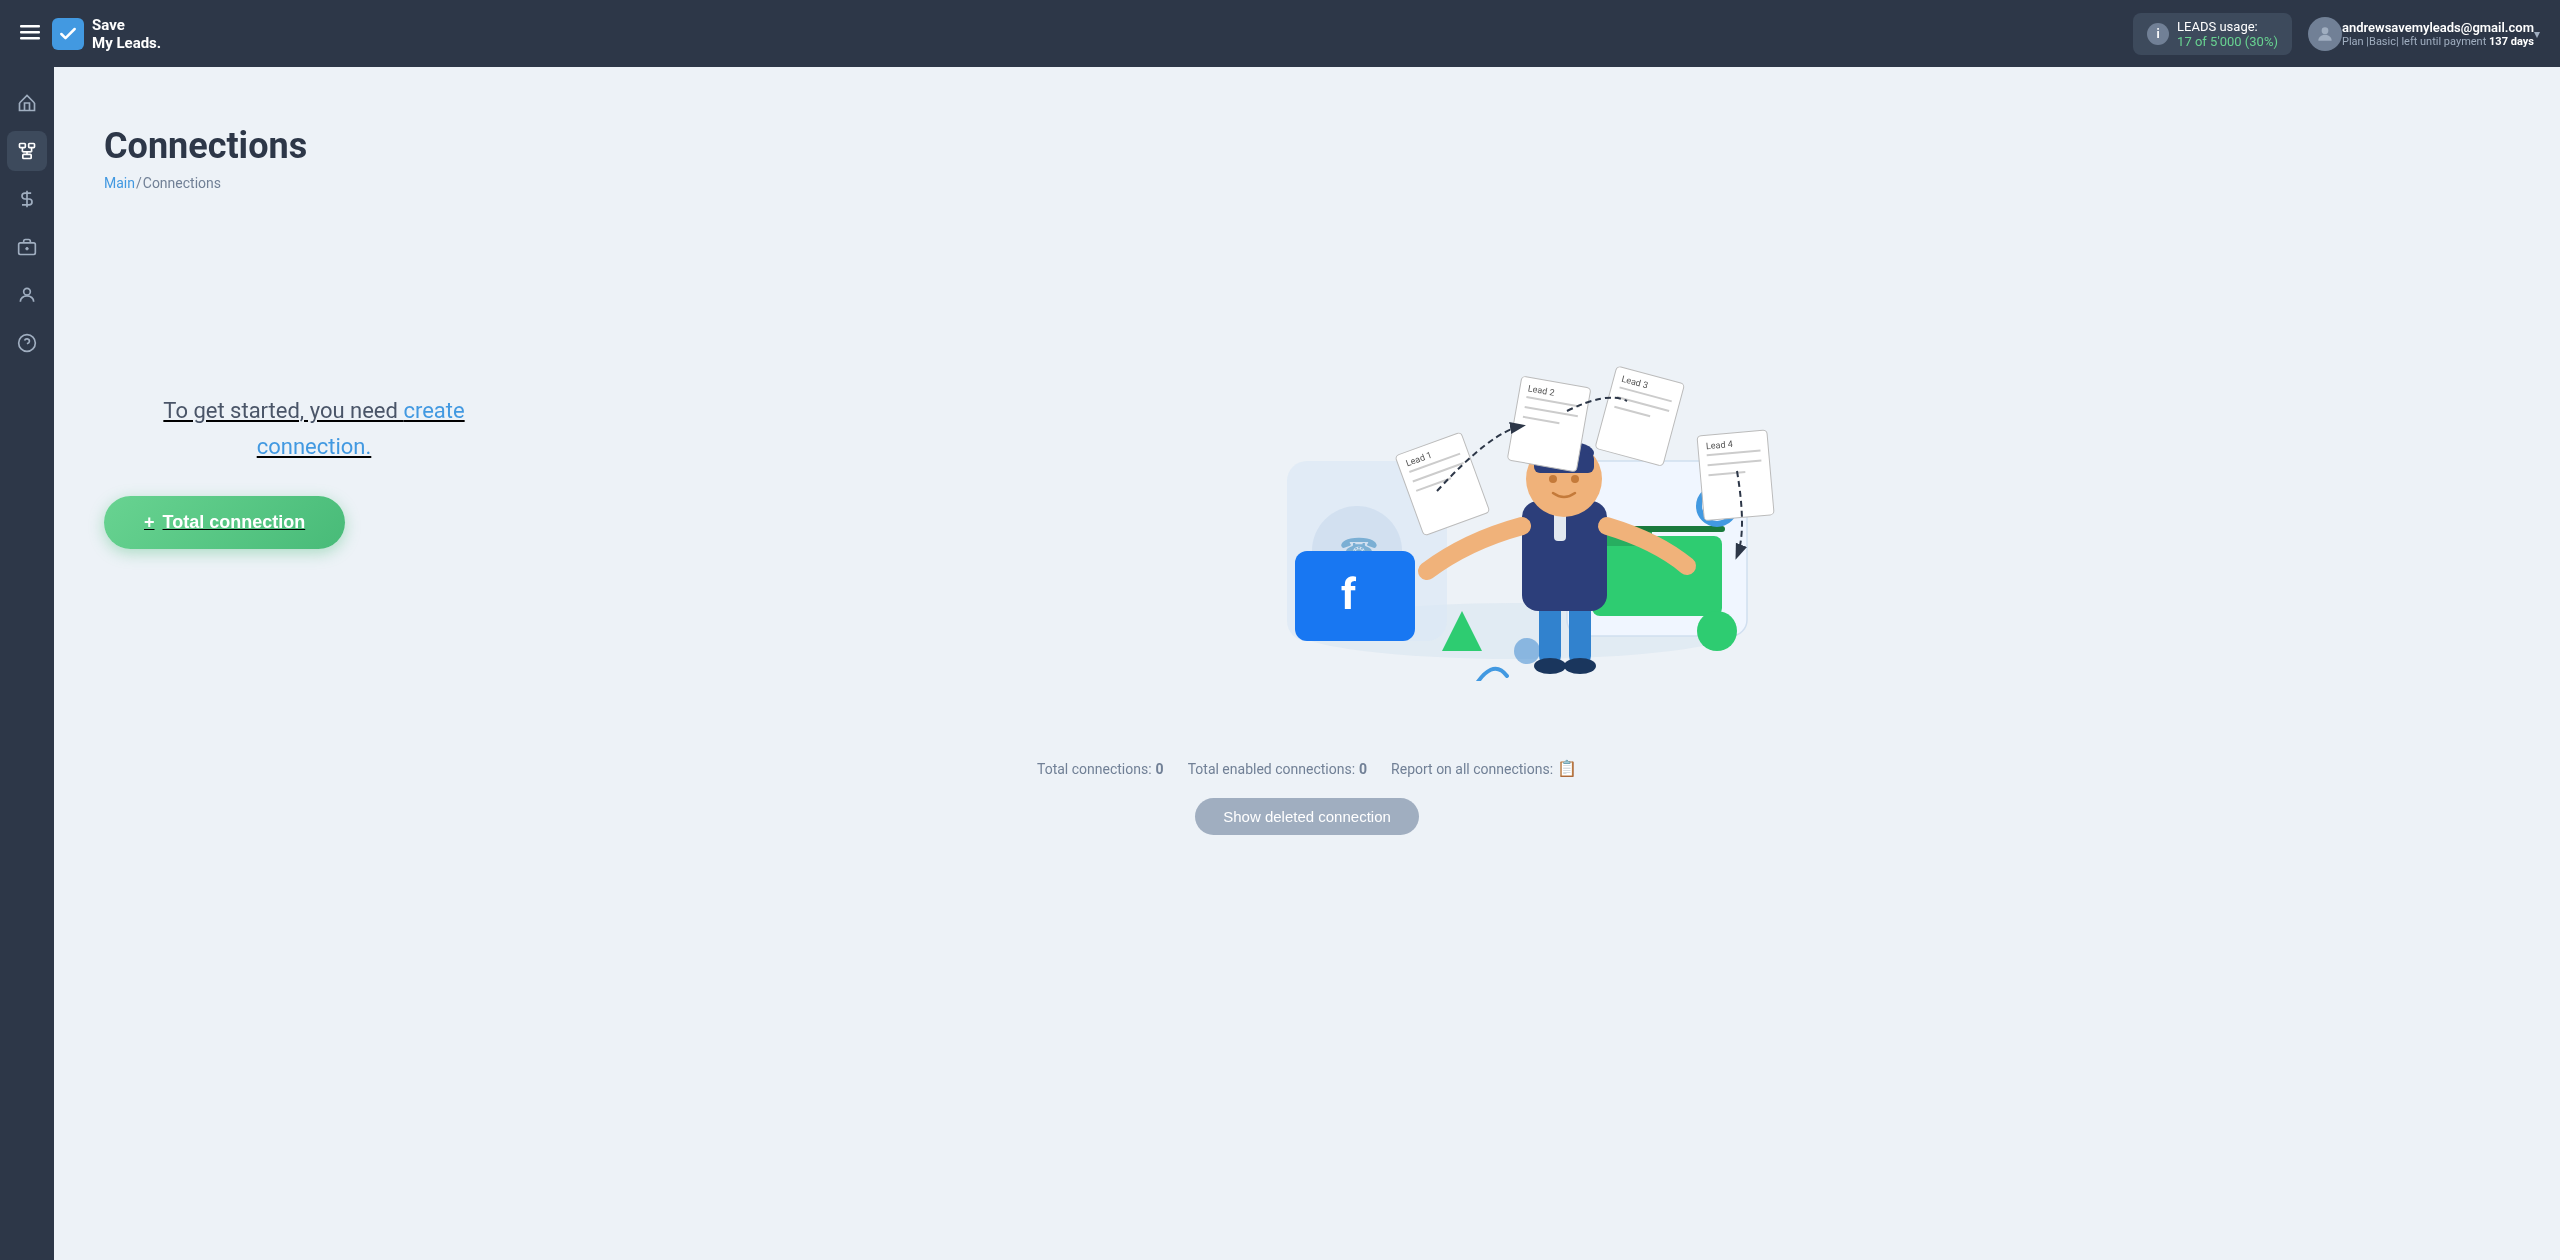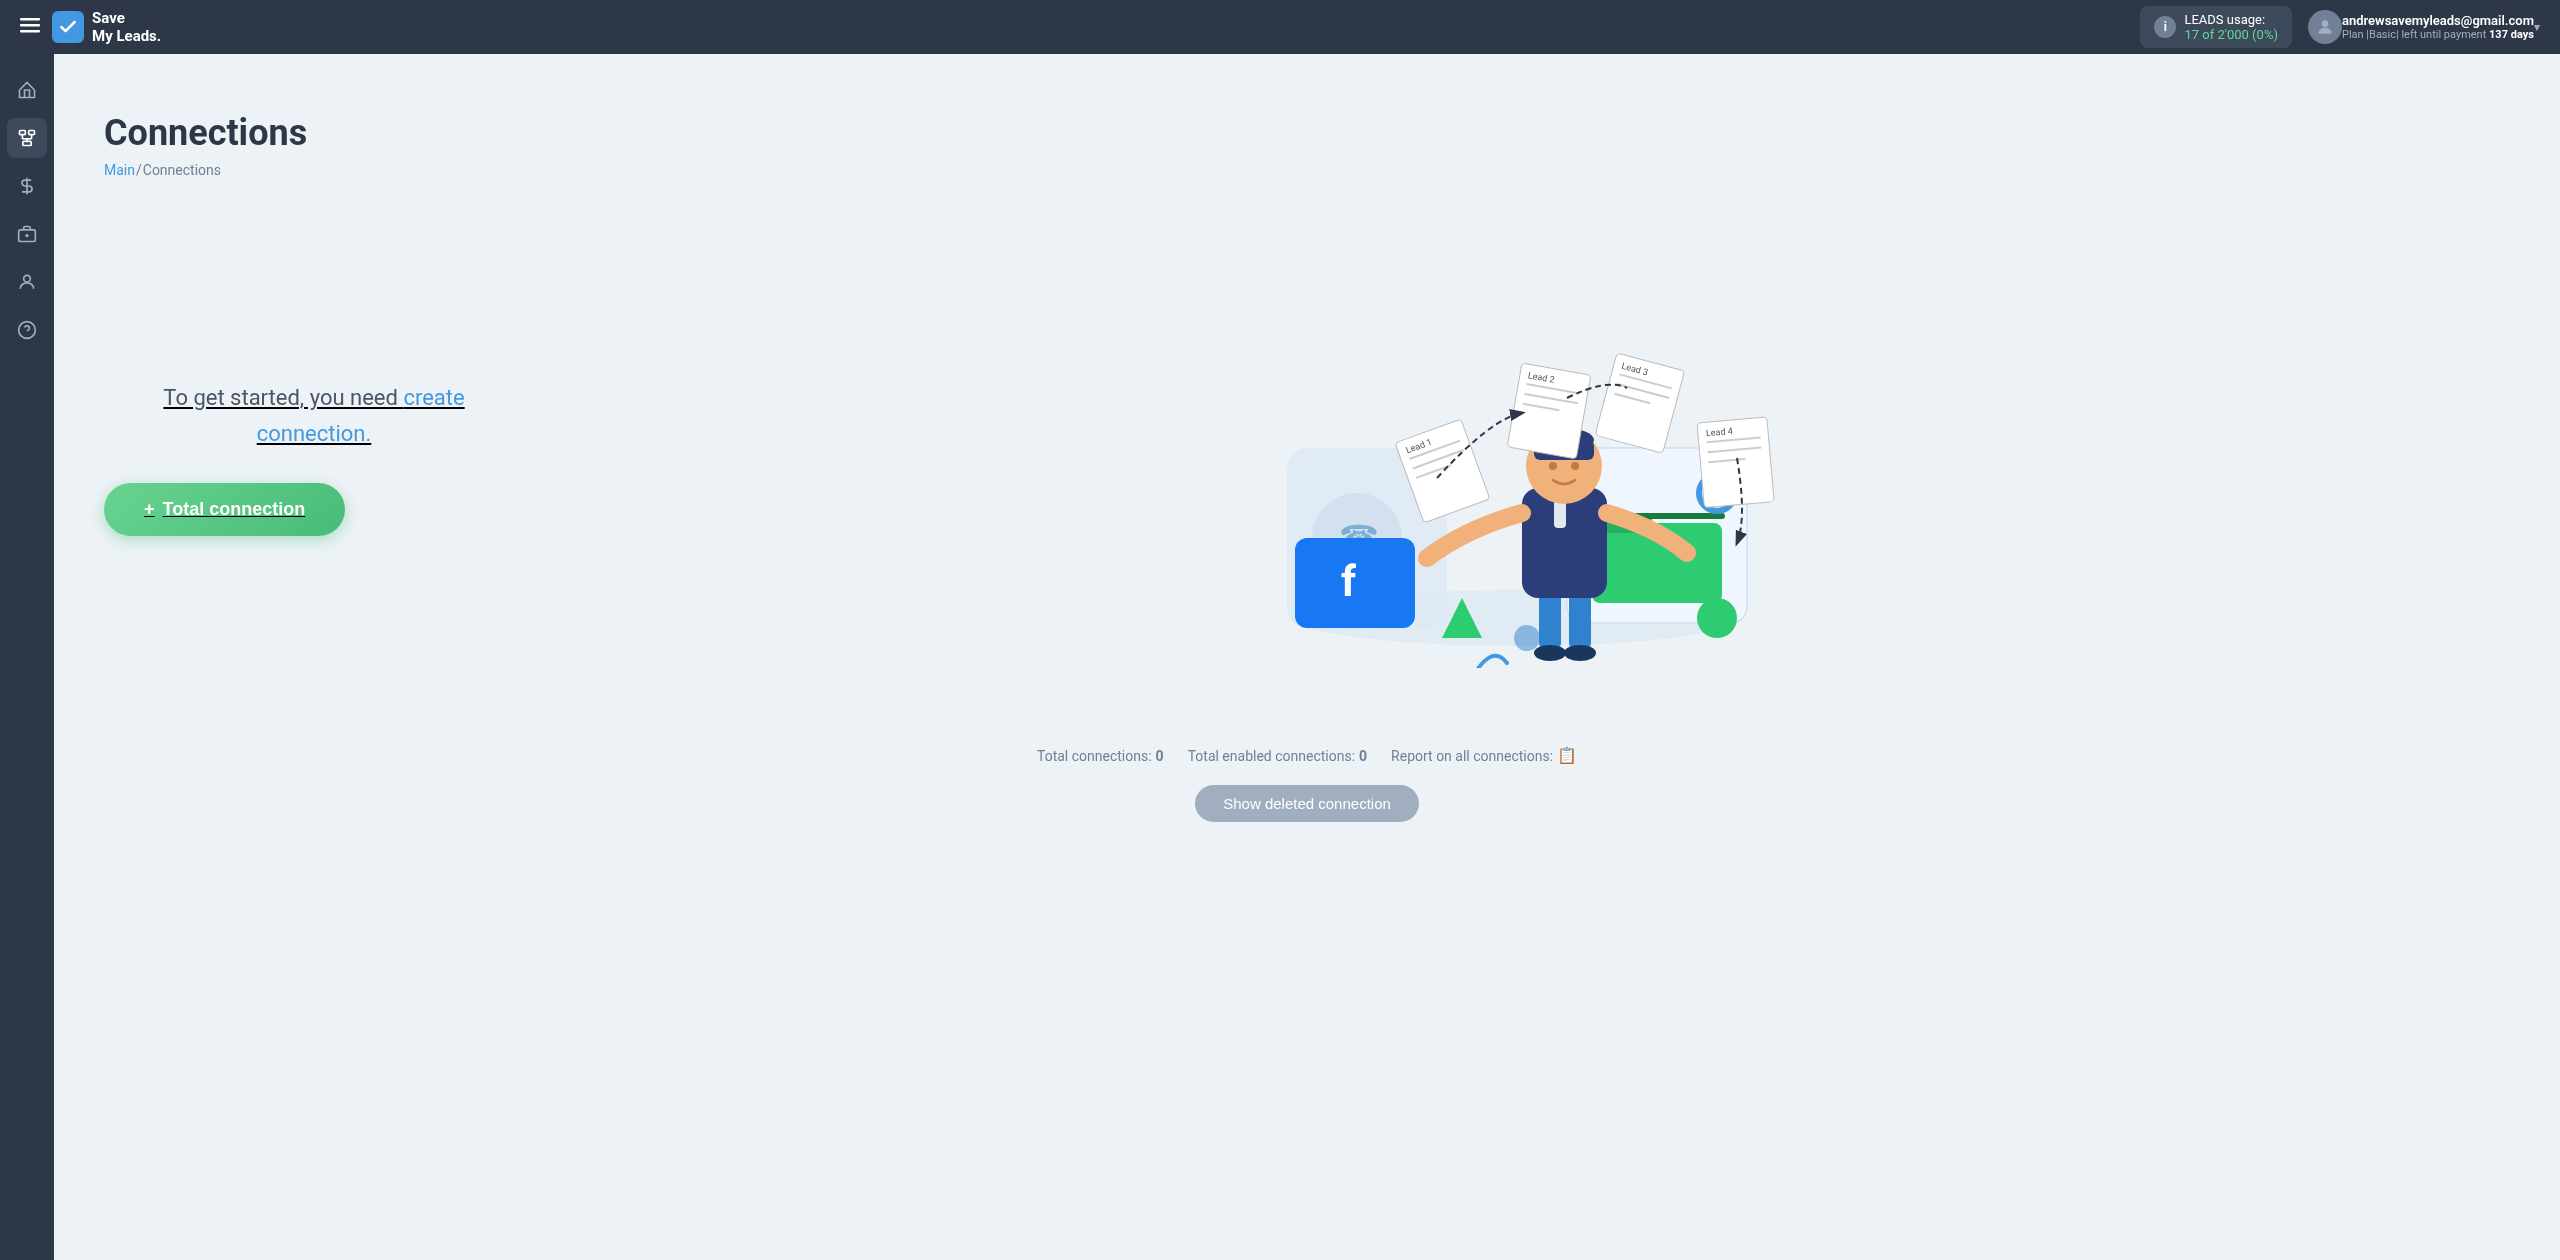--- a/index.html
+++ b/index.html
@@ -1,21 +1,21 @@
 <!DOCTYPE html>
 <html><head>
   <meta charset="utf-8">
   <style>
     * { box-sizing: border-box; margin: 0; padding: 0; }
     body { font-family: -apple-system, BlinkMacSystemFont, 'Segoe UI', Roboto, sans-serif; background: #f0f2f5; display: flex; flex-direction: column; height: 100vh; overflow: hidden; }
 
     
     .header {
       background: #2d3748;
-      height: 54px;
+      height: 67px;
       display: flex;
       align-items: center;
       justify-content: space-between;
       padding: 0 20px;
       flex-shrink: 0;
     }
     .header-left { display: flex; align-items: center; gap: 12px; }
     .hamburger { color: #fff; cursor: pointer; font-size: 18px; }
     .logo-wrap { display: flex; align-items: center; gap: 8px; }
     .logo-icon {
@@ -205,21 +205,21 @@
         <span>My Leads.</span>
       </div>
     </div>
   </div>
 
   <div class="header-right">
     <div class="leads-badge">
       <div class="info-icon">i</div>
       <div class="leads-text">
         <span>LEADS usage:</span><br>
-        <span class="highlight">17 of 2'000 (0%)</span>
+        <span class="highlight">17 of 5'000 (30%)</span>
       </div>
     </div>
 
     <div class="user-section">
       <div class="user-avatar">
         <svg width="20" height="20" viewBox="0 0 24 24" fill="none">
           <circle cx="12" cy="8" r="4" fill="#a0aec0"></circle>
           <path d="M4 20c0-4 3.6-7 8-7s8 3 8 7" fill="#a0aec0"></path>
         </svg>
       </div>

